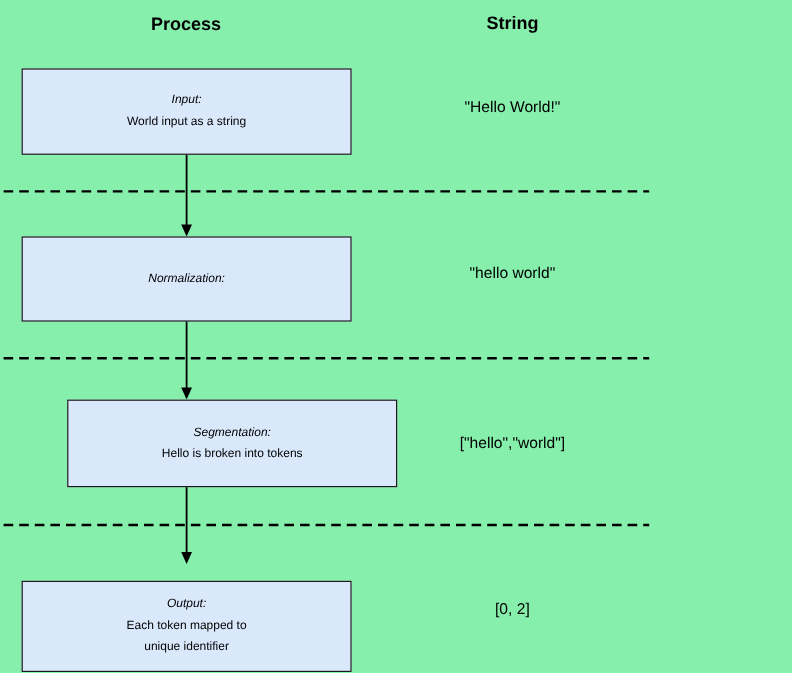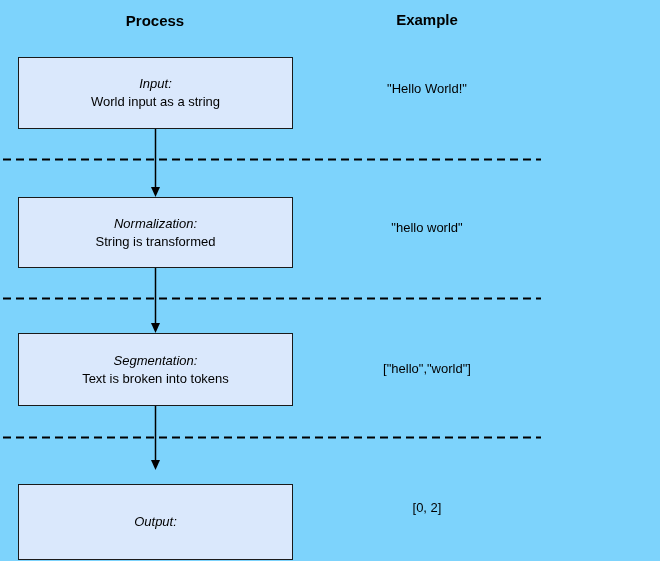--- a/index.html
+++ b/index.html
@@ -6,21 +6,21 @@
     margin: 0;
     padding: 0;
     background: #ffffff;
     font-family: "Liberation Sans", sans-serif;
     color: #000000;
   }
   .canvas {
     position: relative;
     width: 660px;
     height: 561px;
-    background: #7dd3fc;
+    background: #86efac;
     overflow: hidden;
   }
   .col-header {
     position: absolute;
     font-weight: bold;
     font-size: 15px;
     text-align: center;
     color: #000000;
   }
   .header-process { left: 18px; top: 12px; width: 274px; }
@@ -31,29 +31,29 @@
     left: 18px;
     width: 275px;
     box-sizing: border-box;
     background: #dae8fc;
     border: 1.5px solid #1a1a1a;
     display: flex;
     flex-direction: column;
     align-items: center;
     justify-content: center;
     text-align: center;
-    font-size: 13px;
+    font-size: 10px;
     line-height: 18px;
   }
   .step-box .box-title { font-style: italic; }
   .step-box .box-desc { white-space: pre-line; }
 
   .box-input        { top: 57px;  height: 72px; }
   .box-normalization{ top: 197px; height: 71px; }
-  .box-segmentation { top: 333px; height: 73px; }
+  .box-segmentation { top: 333px; height: 73px; margin-left: 38px; }
   .box-output       { top: 484px; height: 76px; }
 
   .example-text {
     position: absolute;
     left: 327px;
     width: 200px;
     text-align: center;
     font-size: 13px;
     color: #000000;
   }
@@ -70,39 +70,40 @@
     height: 561px;
     pointer-events: none;
   }
 </style>
 </head>
 <body>
 
 <div class="canvas">
 
   <div class="col-header header-process">Process</div>
-  <div class="col-header header-example">Example</div>
+  <div class="col-header header-example">String</div>
 
   <div class="step-box box-input">
     <div class="box-title">Input:</div>
     <div class="box-desc">World input as a string</div>
   </div>
 
   <div class="step-box box-normalization">
     <div class="box-title">Normalization:</div>
-    <div class="box-desc">String is transformed</div>
   </div>
 
   <div class="step-box box-segmentation">
     <div class="box-title">Segmentation:</div>
-    <div class="box-desc">Text is broken into tokens</div>
+    <div class="box-desc">Hello is broken into tokens</div>
   </div>
 
   <div class="step-box box-output">
     <div class="box-title">Output:</div>
+    <div class="box-desc">Each token mapped to
+unique identifier</div>
   </div>
 
   <div class="example-text ex-1">"Hello World!"</div>
   <div class="example-text ex-2">"hello world"</div>
   <div class="example-text ex-3">["hello","world"]</div>
   <div class="example-text ex-4">[0, 2]</div>
 
   <svg class="overlay" viewBox="0 0 660 561" xmlns="http://www.w3.org/2000/svg">
 
     <line x1="3" y1="159.5" x2="541" y2="159.5" stroke="#000000" stroke-width="2" stroke-dasharray="8 5"></line>

